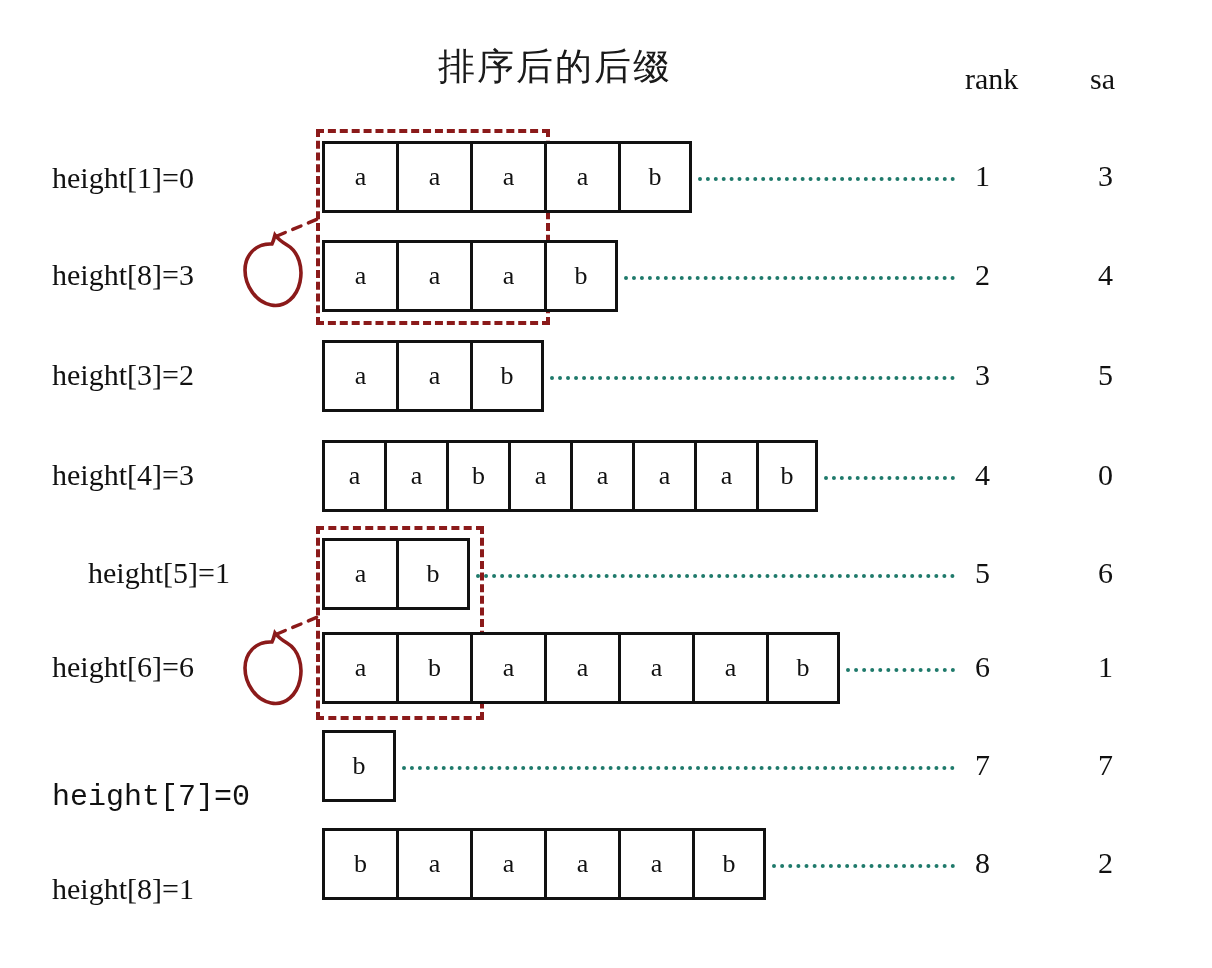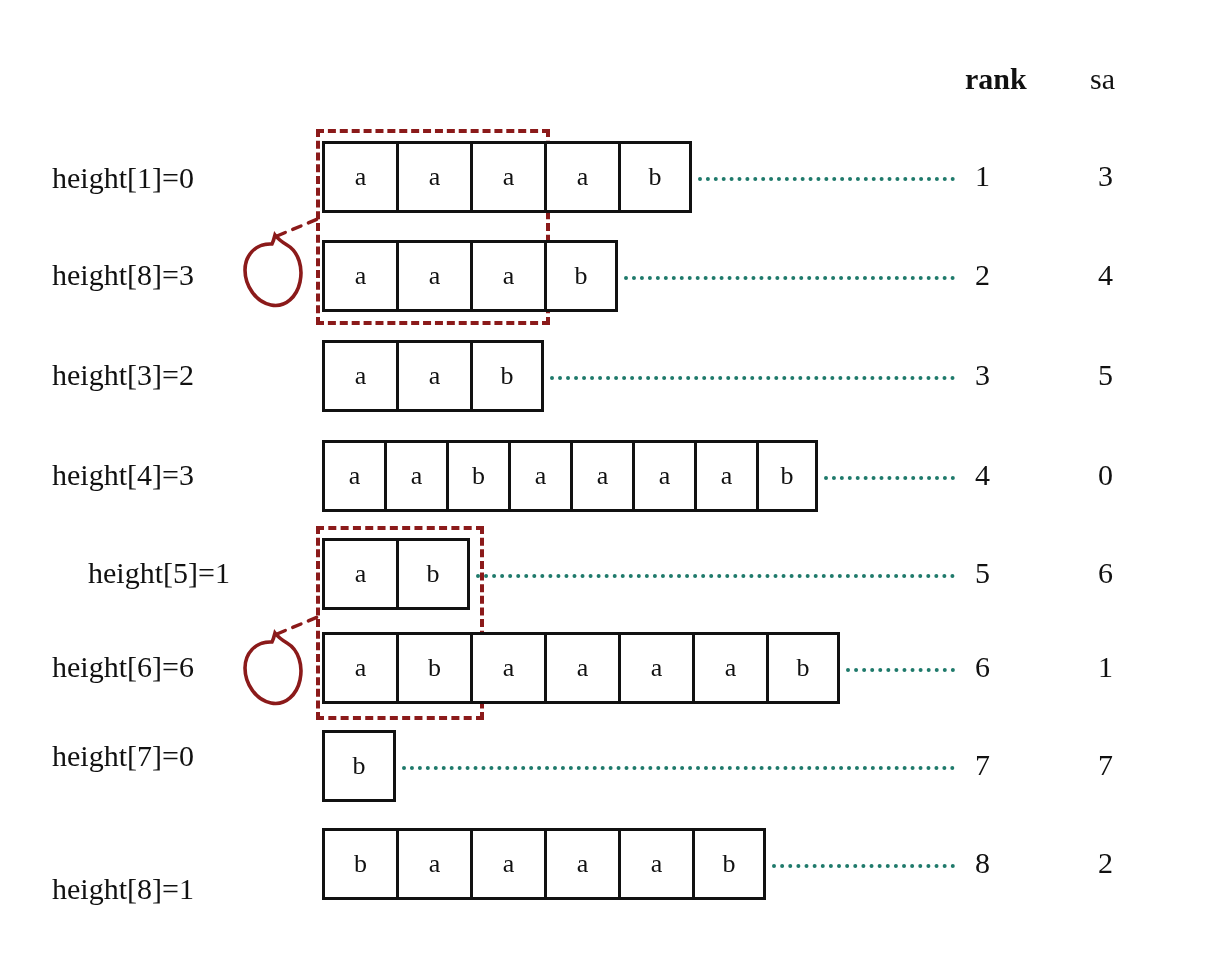--- a/index.html
+++ b/index.html
@@ -7,21 +7,21 @@
        font-family:"Liberation Serif","DejaVu Serif",serif;color:#111;}
 
   #stage{position:absolute;left:0;top:0;width:1212px;height:968px;}
 
   
   .title{position:absolute;left:345px;top:45px;width:420px;text-align:center;
          font-size:37px;line-height:44px;letter-spacing:2px;color:#1a1a1a;
          font-family:"DejaVu Serif","Liberation Serif",serif;white-space:nowrap;}
   .col-head{position:absolute;top:62px;font-size:30px;line-height:34px;color:#111;
             font-family:"Liberation Serif","DejaVu Serif",serif;}
-  .col-head.rank{left:965px;font-weight:bold;}
+  .col-head.rank{left:965px;}
   .col-head.sa{left:1090px;}
 
   
   .hlabel{position:absolute;left:52px;font-size:30px;line-height:34px;white-space:nowrap;
           font-family:"Liberation Serif","DejaVu Serif",serif;color:#111;}
 
   
   .strip{position:absolute;display:flex;}
   .cell{box-sizing:border-box;border:3px solid #111;border-right-width:0;
         display:flex;align-items:center;justify-content:center;
@@ -43,20 +43,21 @@
 
   
   .circle-ann{position:absolute;}
   .circle-ann svg{display:block;overflow:visible;}
 </style>
 </head>
 <body>
 
 <div id="stage">
 
+  <div class="title">排序后的后缀</div>
   <div class="col-head rank">rank</div>
   <div class="col-head sa">sa</div>
 
   <div class="dashbox" style="left:316px;top:129px;width:234px;height:196px;"></div>
   <div class="dashbox" style="left:316px;top:526px;width:168px;height:194px;"></div>
 
   <div class="circle-ann" style="left:225px;top:212px;width:120px;height:120px;">
     <svg width="120" height="120" viewBox="0 0 120 120">
       <path d="M47 32 C30 31 20 44 20 58 C20 74 31 90 46 93 C61 96 72 84 75 70
                C78 56 74 40 62 33 C57 30 53 27 50 23 C49 27 48 30 47 32 Z" fill="none" stroke="#8b1a1a" stroke-width="3.6" stroke-linecap="round"></path>
@@ -131,21 +132,21 @@
         <div class="cell" style="width: 74px; height: 72px;">b</div>
         <div class="cell" style="width: 74px; height: 72px;">a</div>
         <div class="cell" style="width: 74px; height: 72px;">a</div>
         <div class="cell" style="width: 74px; height: 72px;">a</div>
         <div class="cell" style="width: 74px; height: 72px;">a</div>
         <div class="cell" style="width: 74px; height: 72px;">b</div>
       </div>
       <div class="leader" style="left: 846px; top: 668px; width: 109px;"></div>
       <div class="rank-val" style="top: 650px;">6</div>
       <div class="sa-val" style="top: 650px;">1</div>
-      <div class="hlabel" style="top: 739px;">height[7]=0</div>
+      <div class="hlabel" style="top: 780px; font-family: Liberation Mono, monospace;">height[7]=0</div>
       <div class="strip" style="left: 322px; top: 730px; height: 72px;">
         <div class="cell" style="width: 74px; height: 72px;">b</div>
       </div>
       <div class="leader" style="left: 402px; top: 766px; width: 553px;"></div>
       <div class="rank-val" style="top: 748px;">7</div>
       <div class="sa-val" style="top: 748px;">7</div>
       <div class="hlabel" style="top: 846px; margin-top: 26px;">height[8]=1</div>
       <div class="strip" style="left: 322px; top: 828px; height: 72px;">
         <div class="cell" style="width: 74px; height: 72px;">b</div>
         <div class="cell" style="width: 74px; height: 72px;">a</div>

